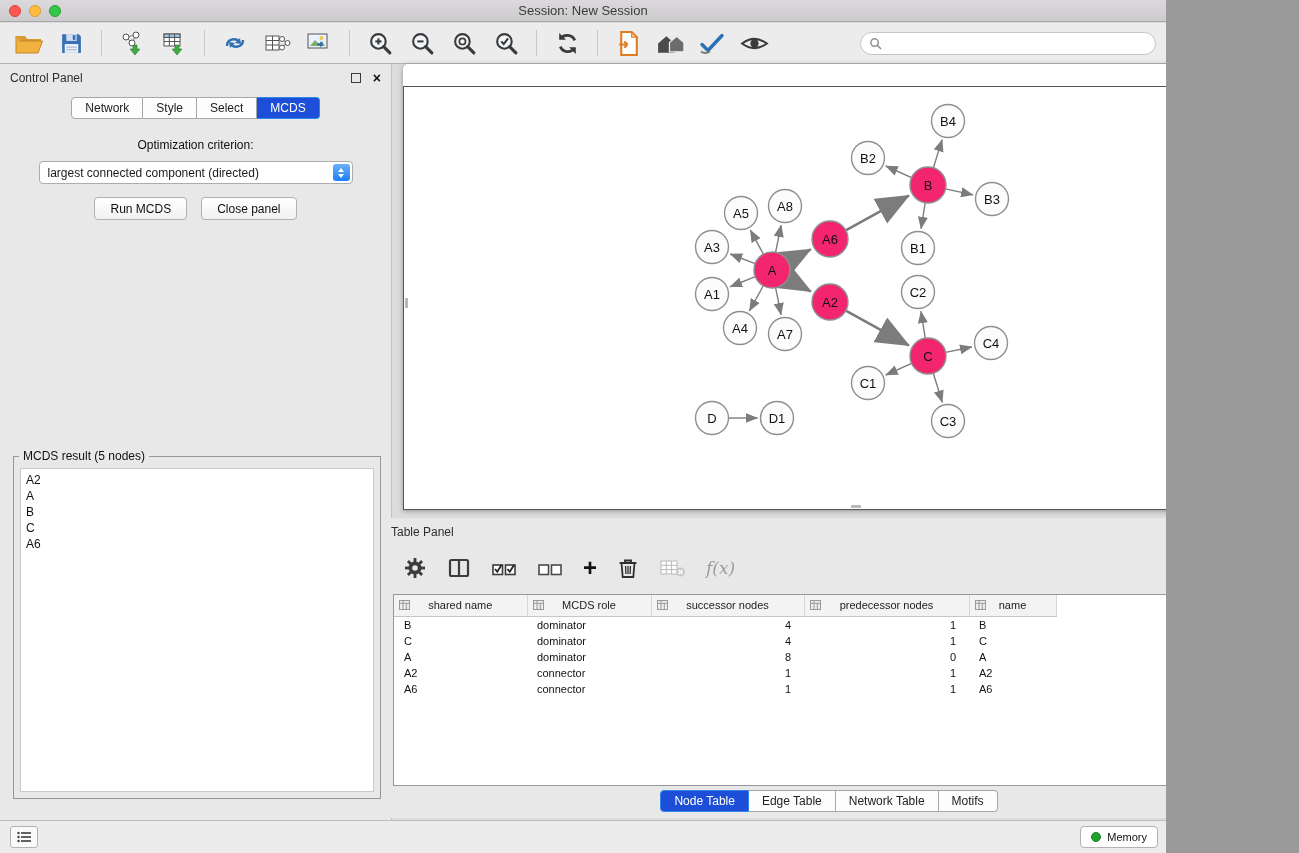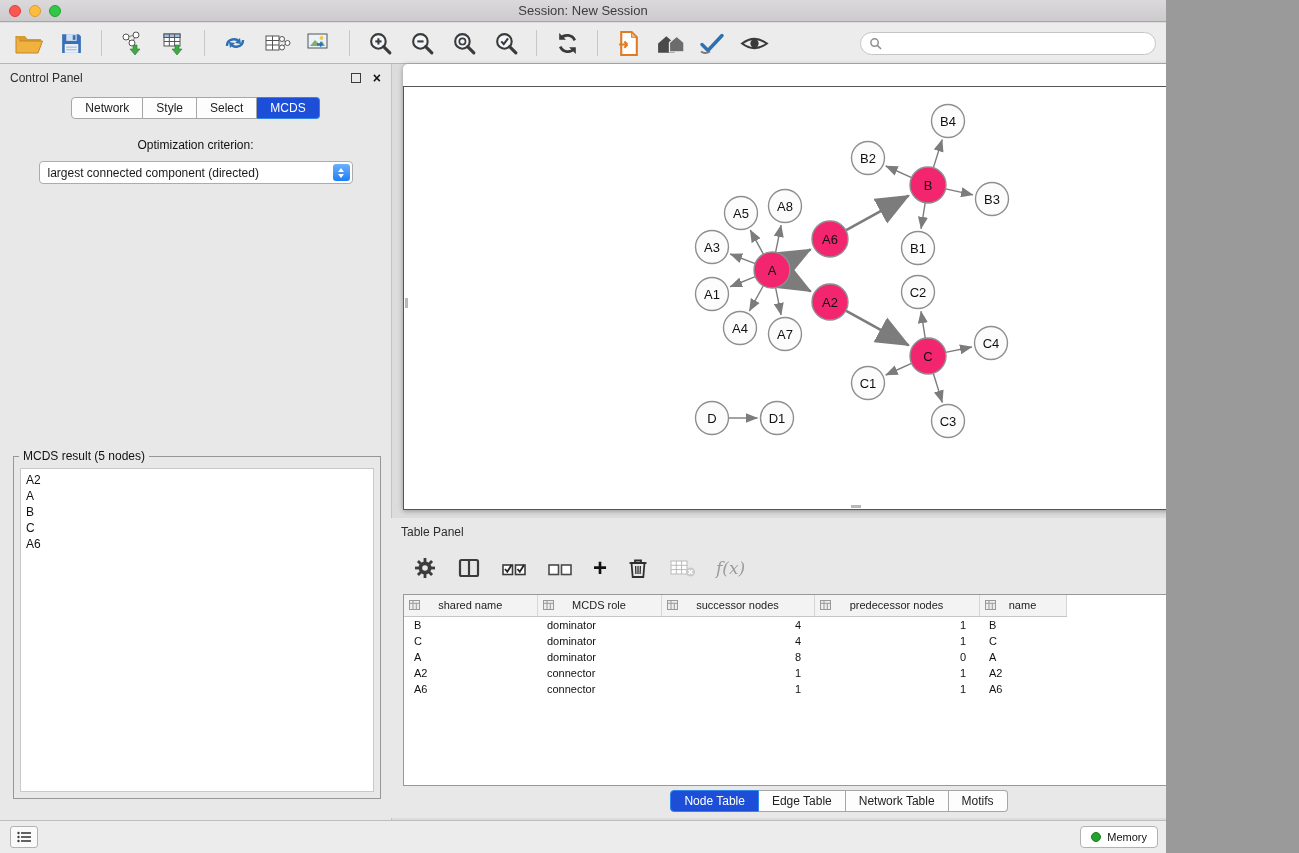--- a/index.html
+++ b/index.html
@@ -68,21 +68,21 @@
   .nw-title { text-align:center; line-height:22px; font-size:13px; color:#3a3a3a; }
   .nw-canvas { position:absolute; left:0; top:22px; right:0; bottom:0; background:#fff; border:1px solid #555; }
   #graph-svg { position:absolute; left:0; top:0; width:100%; height:100%; }
   #graph-svg text { font-family:"Liberation Sans","DejaVu Sans",sans-serif; }
   .grip-left { position:absolute; left:1px; top:50%; width:3px; height:10px; background:#b9b9b9; }
   .grip-bottom { position:absolute; bottom:1px; left:50%; width:10px; height:3px; background:#b9b9b9; }
   .grip-corner { position:absolute; right:1px; bottom:1px; width:12px; height:12px;
     background:repeating-linear-gradient(135deg,transparent 0 2px,#b5b5b5 2px 3px); }
 
   
-  .table-panel { position:absolute; left:391px; top:518px; width:896px; height:300px; background:#e8e8e8; }
+  .table-panel { position:absolute; left:381px; top:518px; width:896px; height:300px; background:#e8e8e8; }
   .tp-toolbar { display:flex; align-items:center; height:44px; padding-left:22px; gap:20px; }
   .ticon { background:none; border:none; display:flex; align-items:center; justify-content:center; height:30px; cursor:default; }
   .plus-glyph { font-size:24px; font-weight:700; color:#121212; line-height:22px; }
   .fx-label { font-family:"DejaVu Serif","Liberation Serif",serif; font-style:italic; font-size:17px; color:#9b9b9b; }
   .tp-table-wrap { position:absolute; left:12px; right:7px; top:76px; height:192px; background:#fff;
     border:1px solid #989898; overflow:hidden; }
   table.data { border-collapse:collapse; table-layout:fixed; width:662px; font-size:11px; }
   table.data th { height:21px; background:#f3f3f3; border-right:1px solid #d6d6d6; border-bottom:1px solid #c6c6c6;
     font-weight:400; color:#222; text-align:center; position:relative; font-size:11px; }
   .th-icon { position:absolute; left:5px; top:5px; }
@@ -270,20 +270,24 @@
       <div class="tab">Select</div>
       <div class="tab active">MCDS</div>
     </div>
     <div class="opt-label">Optimization criterion:</div>
     <div class="combo">
       <span>largest connected component (directed)</span>
       <span class="stepper">
           <i class="up"></i>
           <i class="down"></i>
         </span>
+    </div>
+    <div class="btn-row">
+      <button class="btn">Run MCDS</button>
+      <button class="btn">Close panel</button>
     </div>
     <div class="result-box">
       <span class="result-legend">MCDS result (5 nodes)</span>
       <div class="result-list">
           <div class="result-item">A2</div>
           <div class="result-item">A</div>
           <div class="result-item">B</div>
           <div class="result-item">C</div>
           <div class="result-item">A6</div>
         </div>

